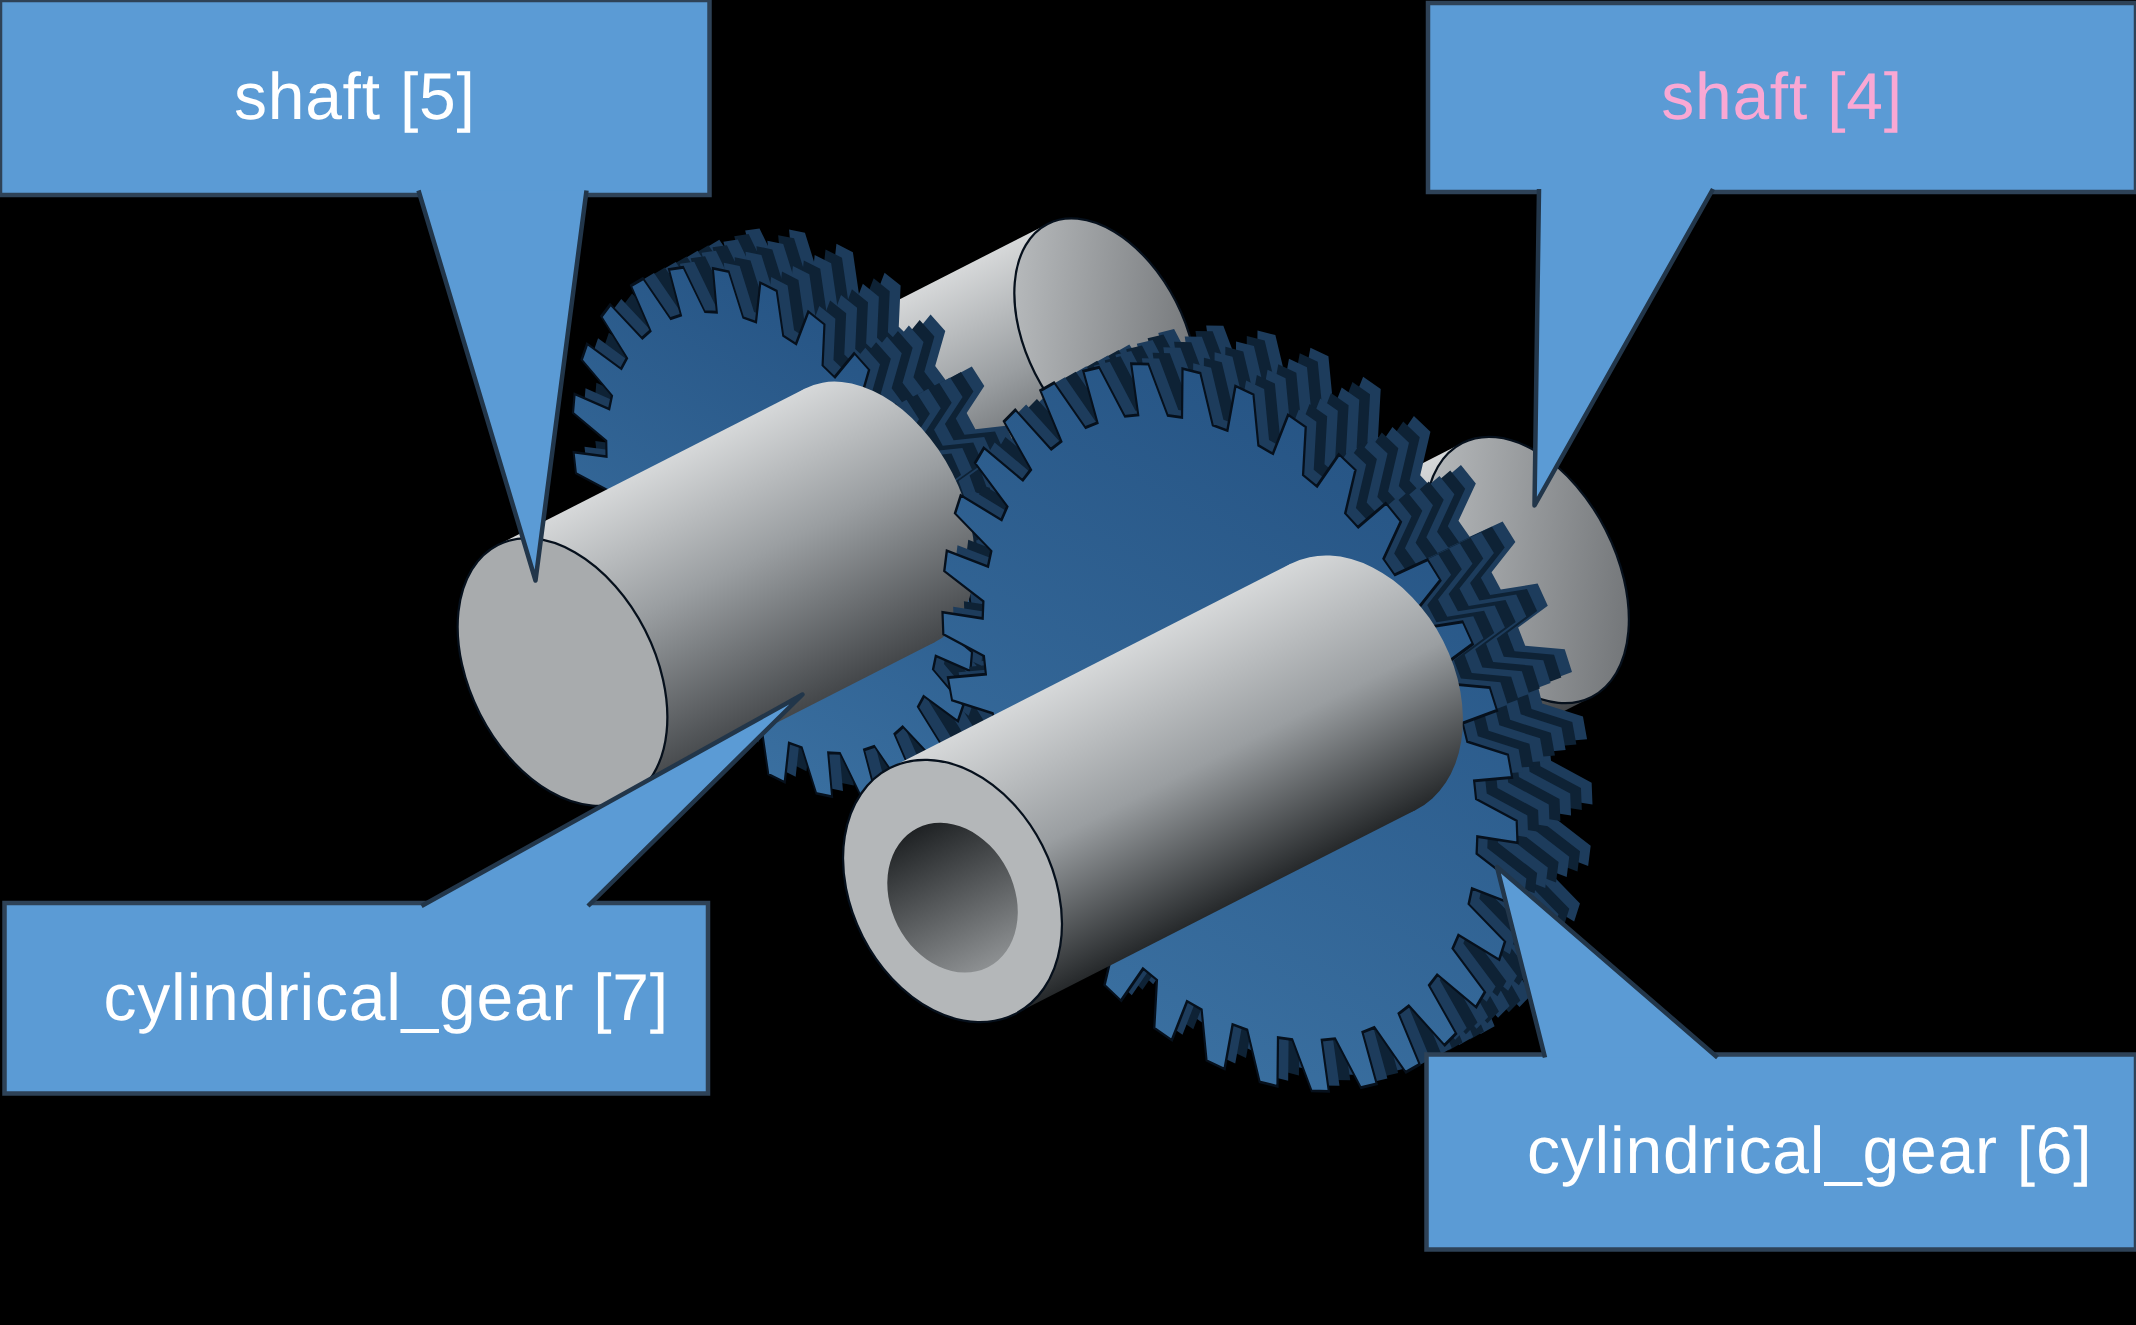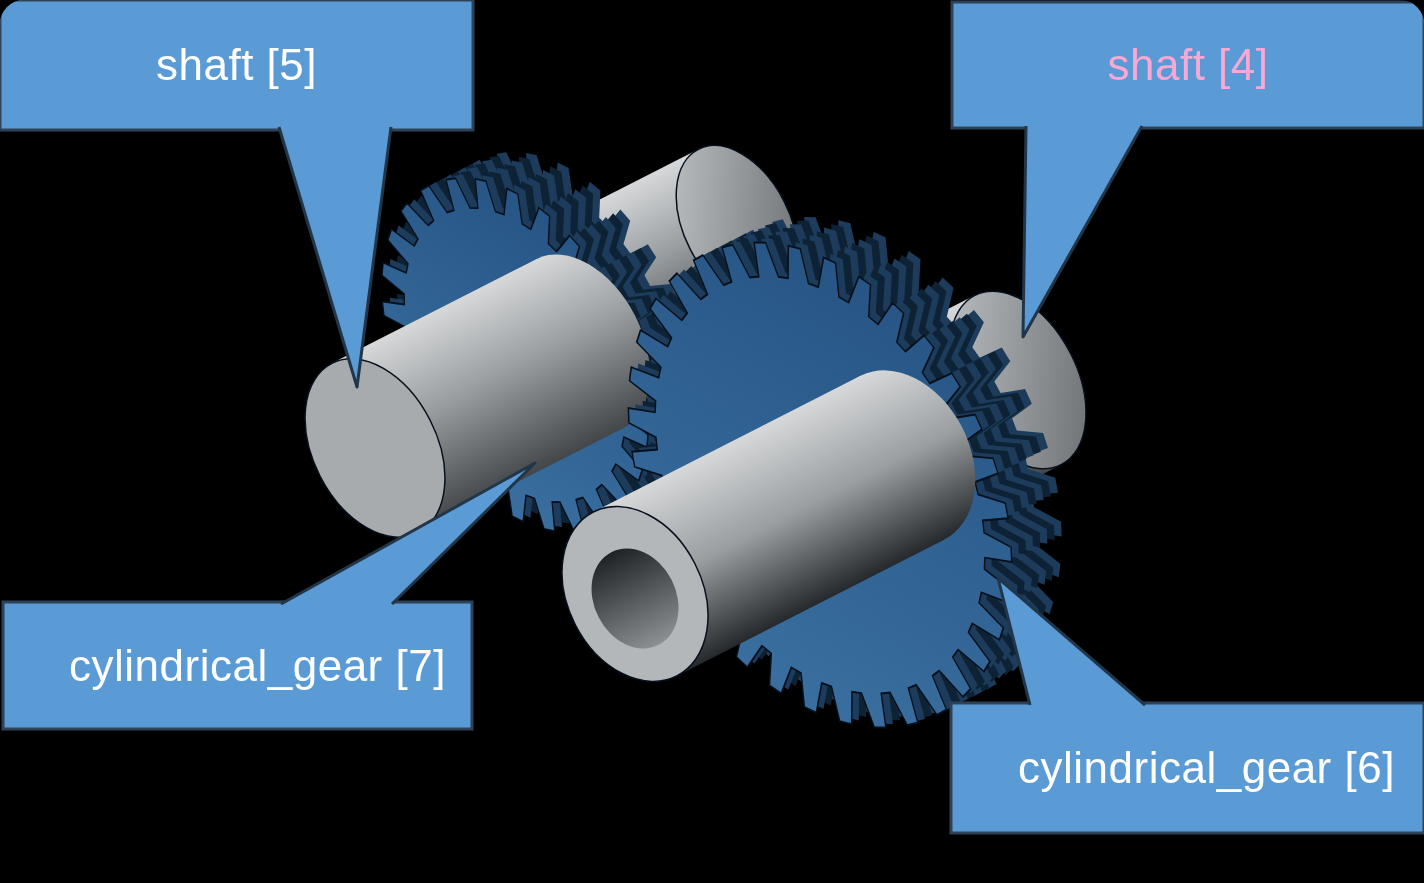--- a/index.html
+++ b/index.html
@@ -1,16 +1,16 @@
 <!DOCTYPE html>
 <html><head>
 <meta charset="utf-8">
 <style>
   html,body{margin:0;padding:0;background:#000;}
-  #stage{position:relative;width:1424px;height:883px;overflow:hidden;background:#000;border-radius:24px;}
+  #stage{position:relative;width:1424px;height:883px;overflow:hidden;background:#000;}
   #scene{position:absolute;left:0;top:0;}
   .callout-label{
     position:absolute;
     display:flex;align-items:center;justify-content:center;
     font-family:"Liberation Sans", sans-serif;
     font-size:44px;font-weight:300;letter-spacing:0.5px;
     color:#fff;pointer-events:none;white-space:nowrap;
   }
 </style>
 </head>

